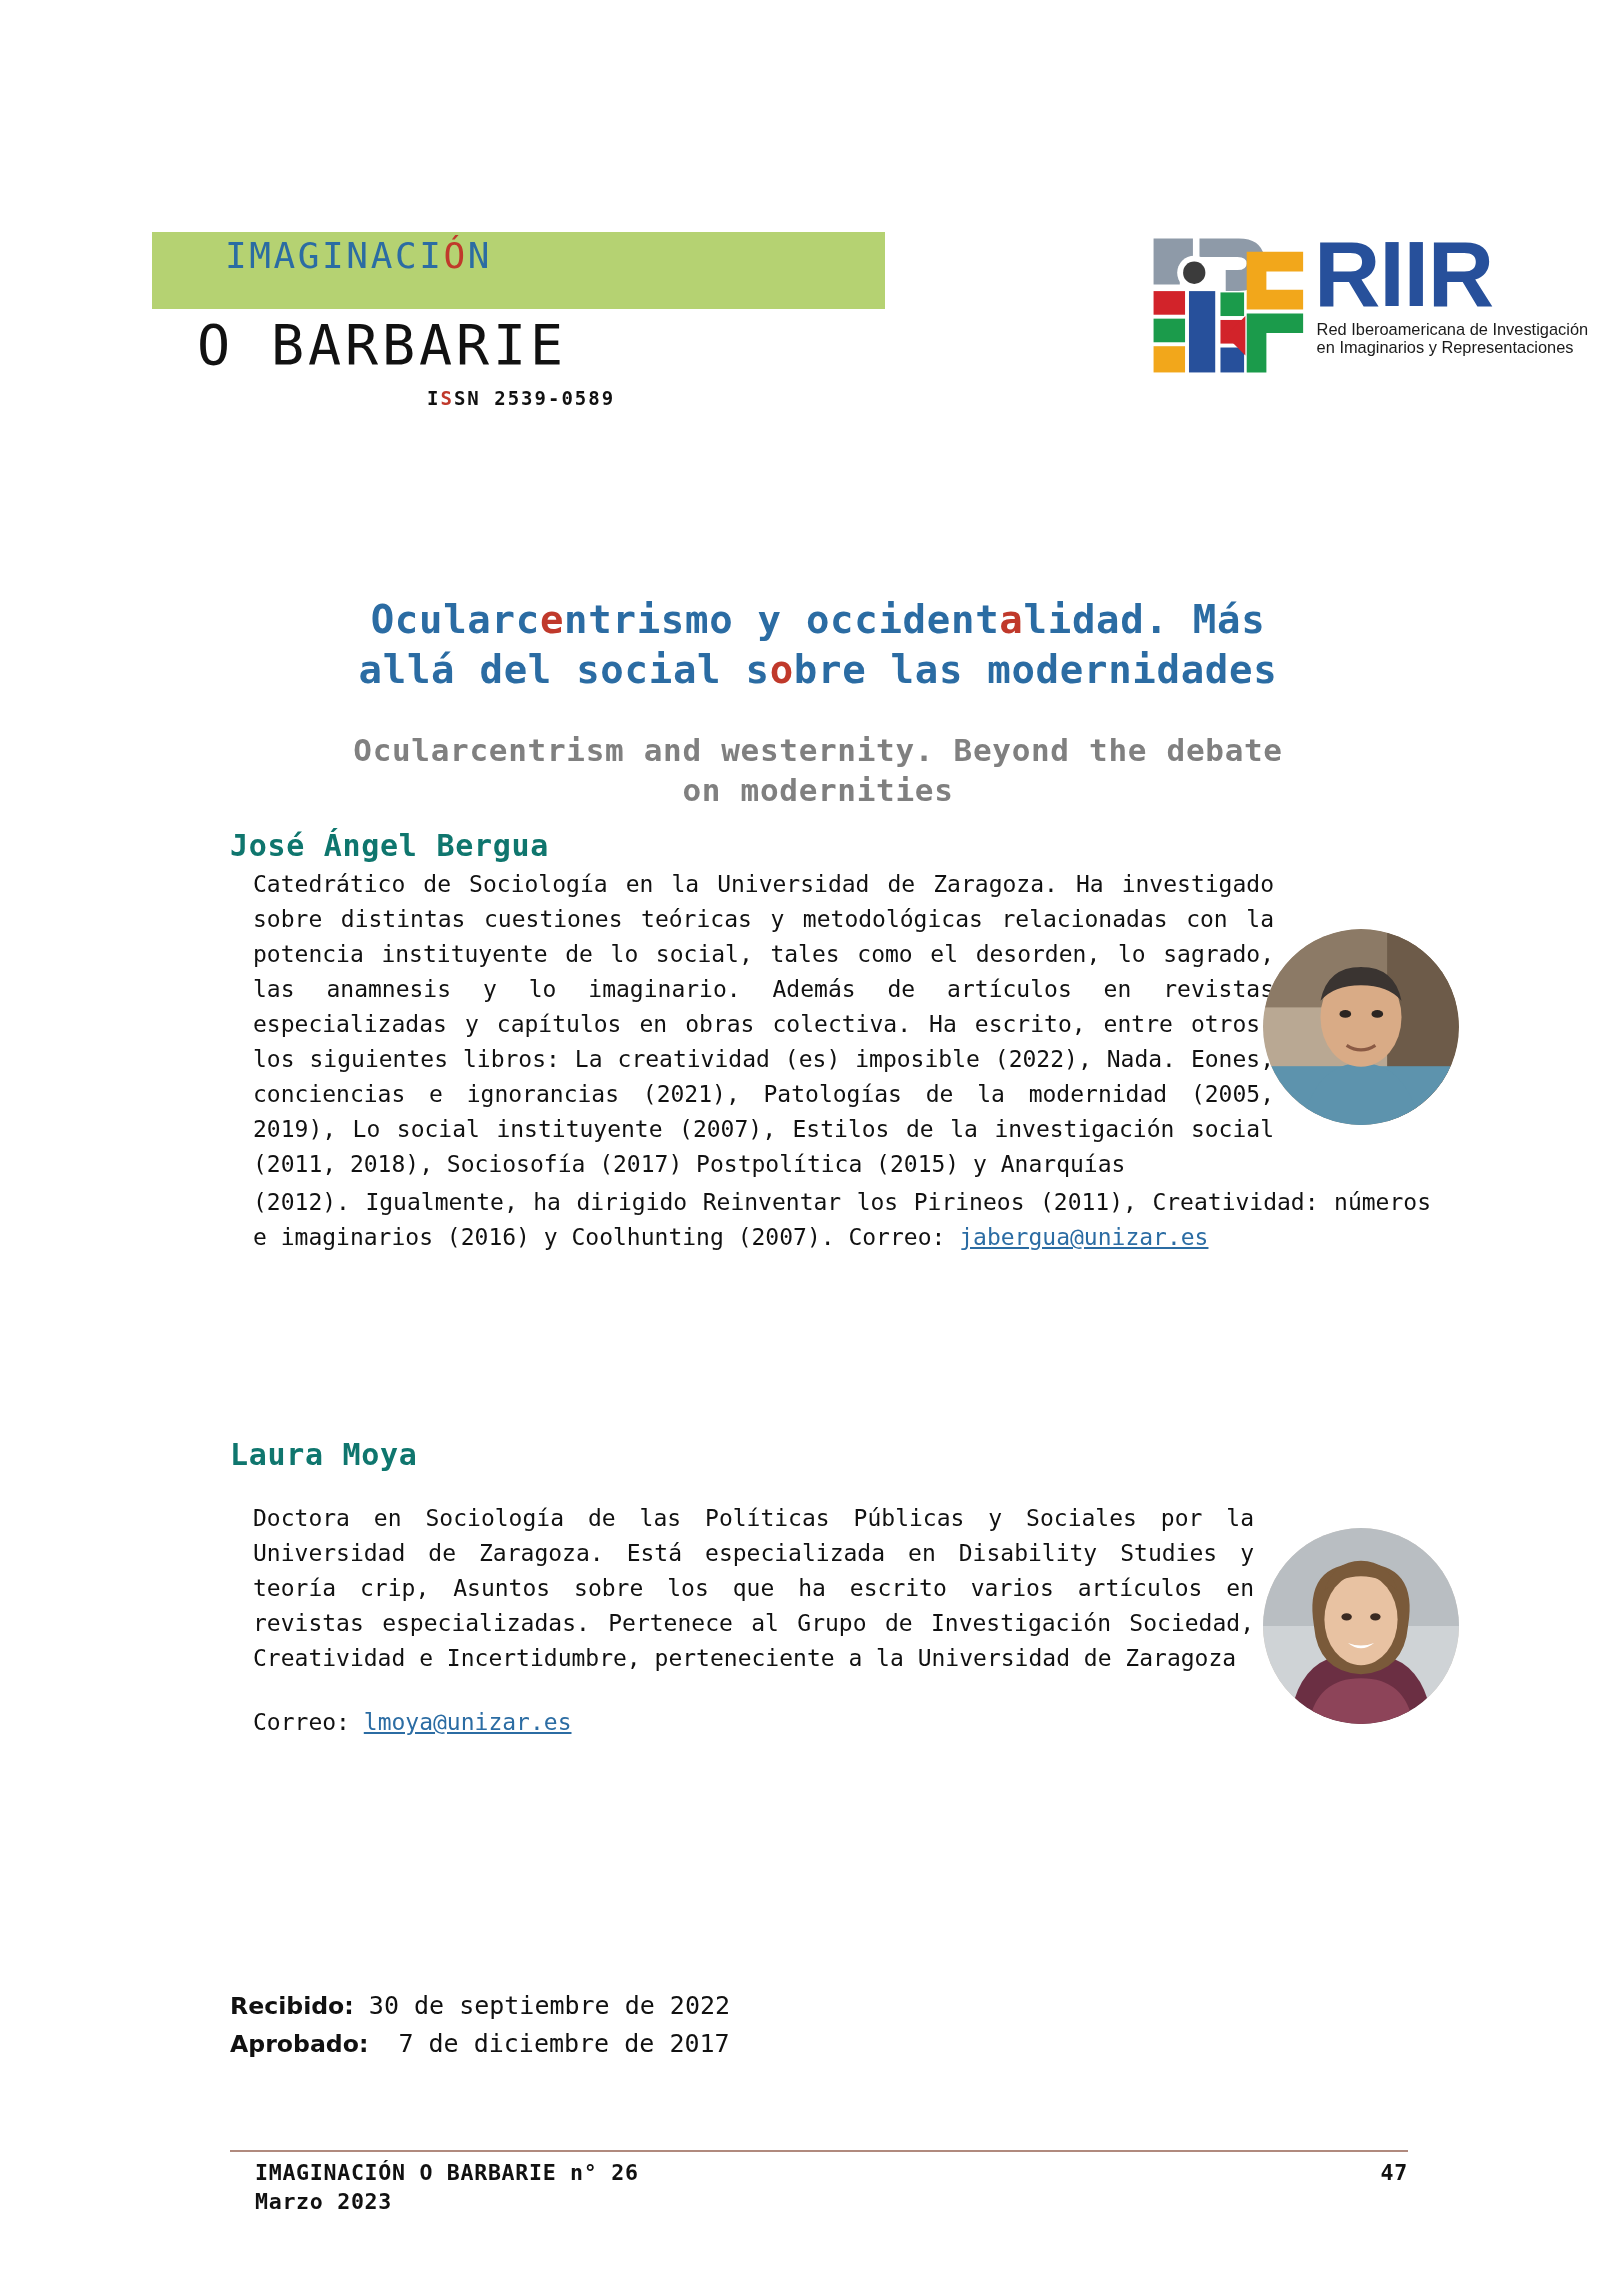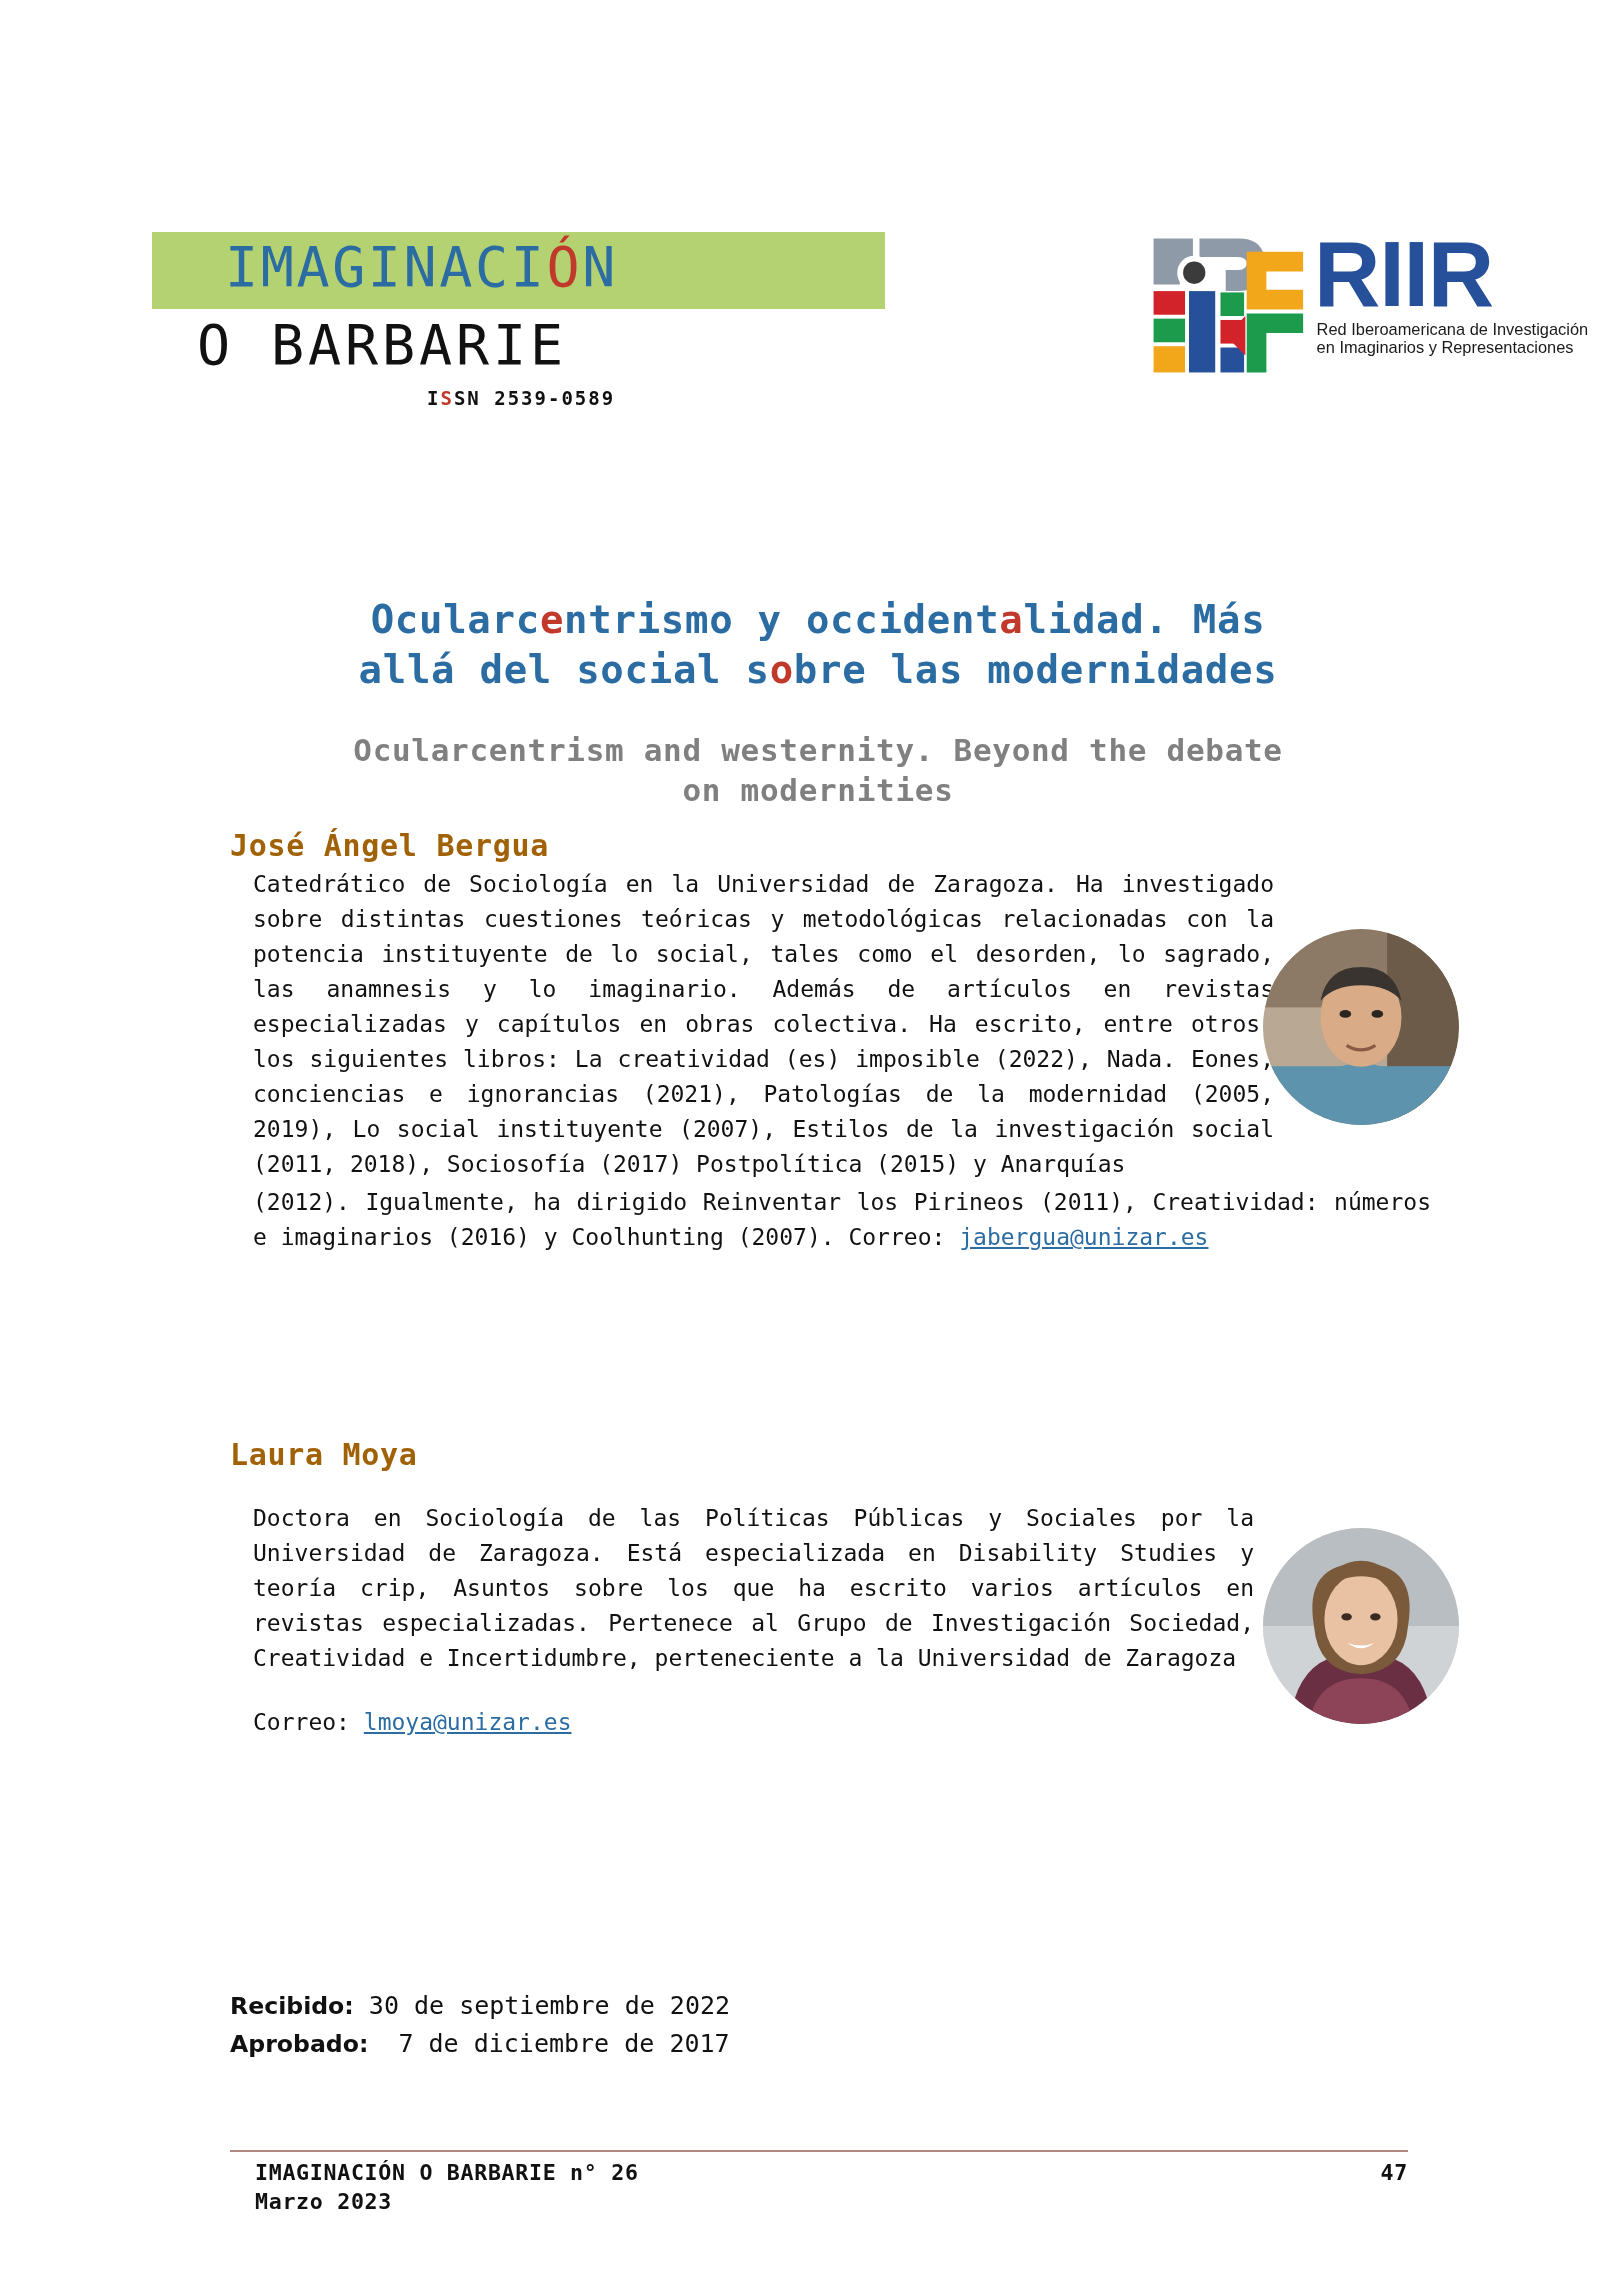--- a/index.html
+++ b/index.html
@@ -35,21 +35,21 @@
   .logo-bar {
     background: #b5d272;
     width: 733px;
     height: 77px;
     position: relative;
   }
   .logo-line1 {
     position: absolute;
     left: 73px;
     top: 2.6px;
-    font-size: 55px;
+    font-size: 36px;
     letter-spacing: 2.6px;
     color: #2b6ca3;
     white-space: nowrap;
   }
   .logo-line1 .accent-o {
     color: #c0392b;
   }
   .logo-line2 {
     margin-top: 3.9px;
     margin-left: 45px;
@@ -135,21 +135,21 @@
 
   
   .author {
     position: absolute;
     left: 230px;
     width: 1178px;
   }
   .author-name {
     font-size: 30px;
     font-weight: bold;
-    color: #a16207;
+    color: #0f766e;
     letter-spacing: 0.7px;
   }
   .author-bio {
     font-size: 23px;
     line-height: 1.52;
     color: #111111;
     text-align: justify;
     margin-top: 3.9px;
     margin-left: 23px;
   }

